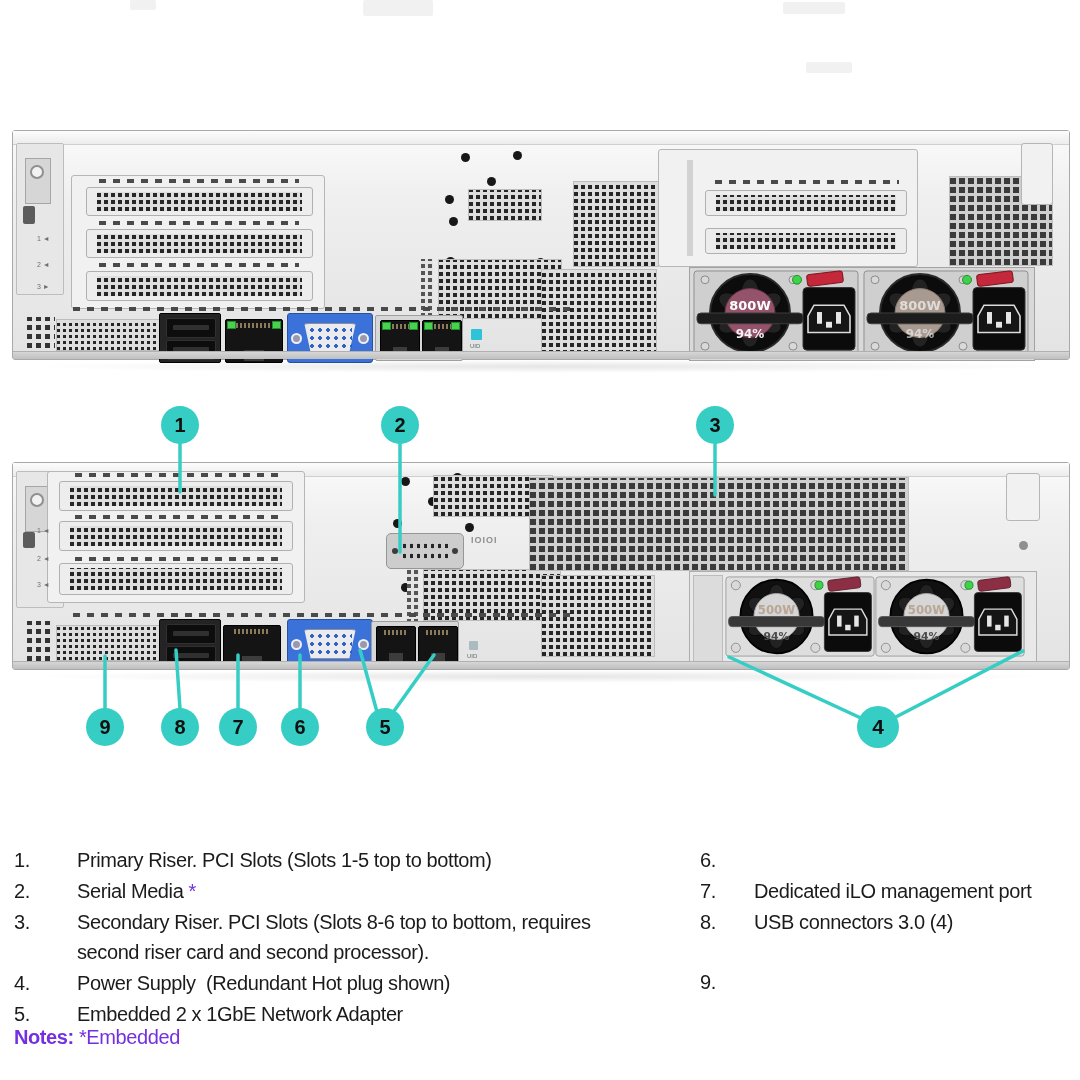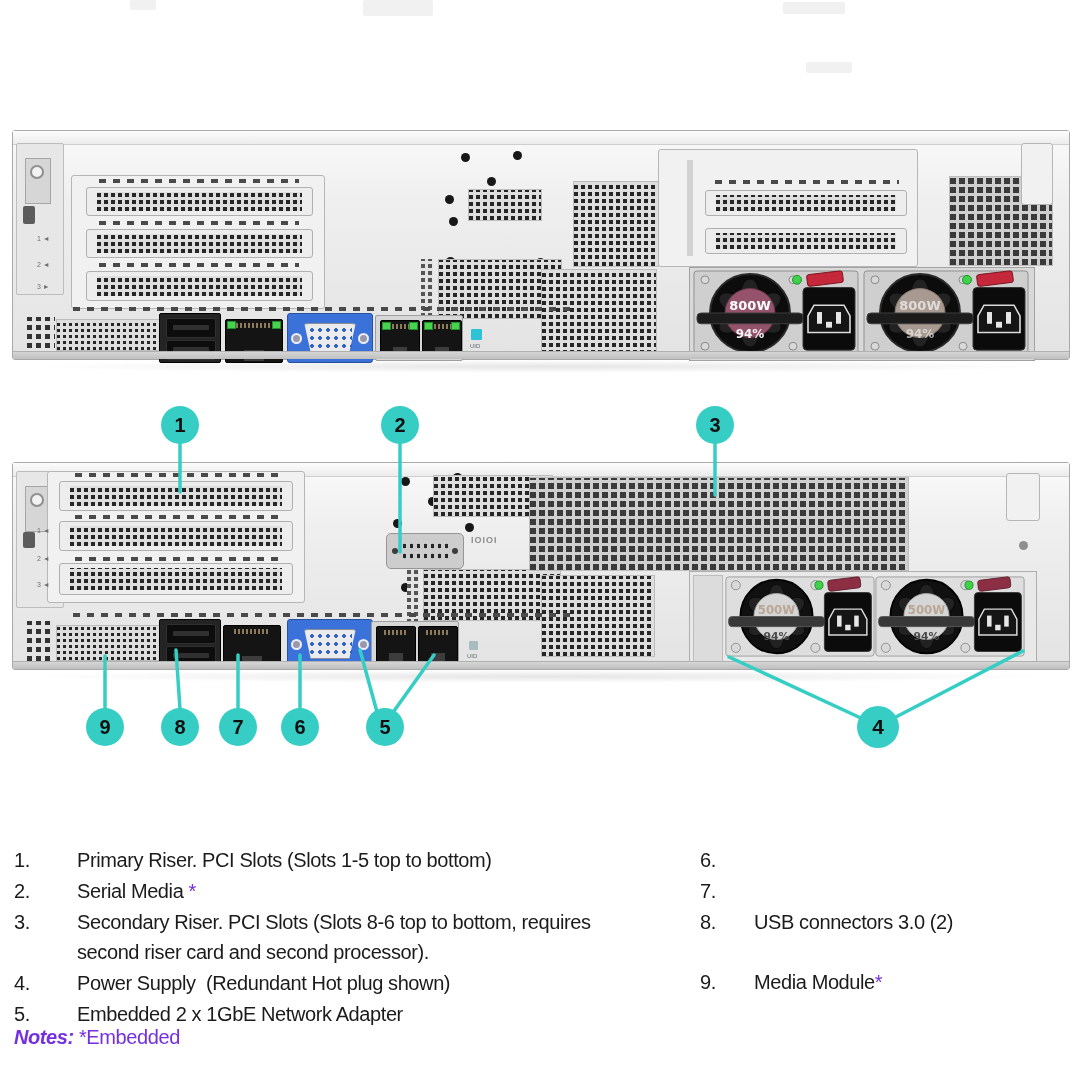--- a/index.html
+++ b/index.html
@@ -107,21 +107,21 @@
   
   .legend-col{position:absolute;color:#1b1b1b;font-size:20px;letter-spacing:-0.4px;}
   .lrow{display:flex;line-height:30px;margin-bottom:1px;}
   .lnum{flex:none;width:63px;}
   .legend-right .lnum{width:54px;}
   .ltext{width:575px;}
   .legend-right .ltext{width:315px;}
   .row-gap{margin-top:30px;}
   .star{color:#7430e0;}
   .notes{position:absolute;color:#7430e0;font-size:20px;letter-spacing:-0.4px;}
-  .notes-label{font-weight:bold;font-style:italic;}
+  .notes-label{font-weight:bold;}
 </style>
 </head>
 <body>
 
 <div class="stage">
 
   <div class="artifact" style="left:130px;top:0;width:26px;height:10px"></div>
   <div class="artifact" style="left:363px;top:0;width:70px;height:16px"></div>
   <div class="artifact" style="left:783px;top:2px;width:62px;height:12px"></div>
   <div class="artifact" style="left:806px;top:62px;width:46px;height:11px"></div>
@@ -463,27 +463,27 @@
       <span class="lnum">5.</span>
       <span class="ltext"><span>Embedded 2 x 1GbE Network Adapter</span><span class="star"></span></span>
     </div>
   </div>
   <div class="legend-col legend-right" style="left:700px;top:845px">
     <div class="lrow">
       <span class="lnum">6.</span>
     </div>
     <div class="lrow">
       <span class="lnum">7.</span>
+      <span class="ltext"><span>Dedicated iLO management port</span><span class="star"></span></span>
     </div>
     <div class="lrow">
       <span class="lnum">8.</span>
-      <span class="ltext"><span>USB connectors 3.0 (2)</span><span class="star"></span></span>
+      <span class="ltext"><span>USB connectors 3.0 (4)</span><span class="star"></span></span>
     </div>
     <div class="lrow row-gap">
       <span class="lnum">9.</span>
-      <span class="ltext"><span>Media Module</span><span class="star">*</span></span>
     </div>
   </div>
   <div class="notes" style="left:14px;top:1026px">
     <span class="notes-label">Notes:</span><span> *Embedded</span>
   </div>
 
 </div>
 
 </body></html>

